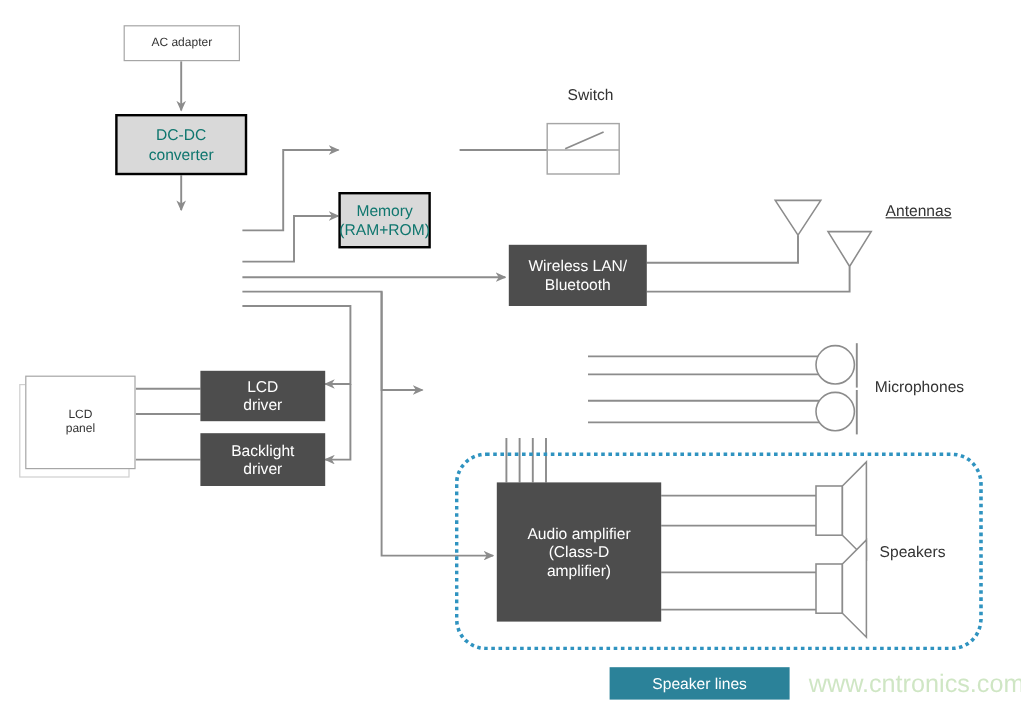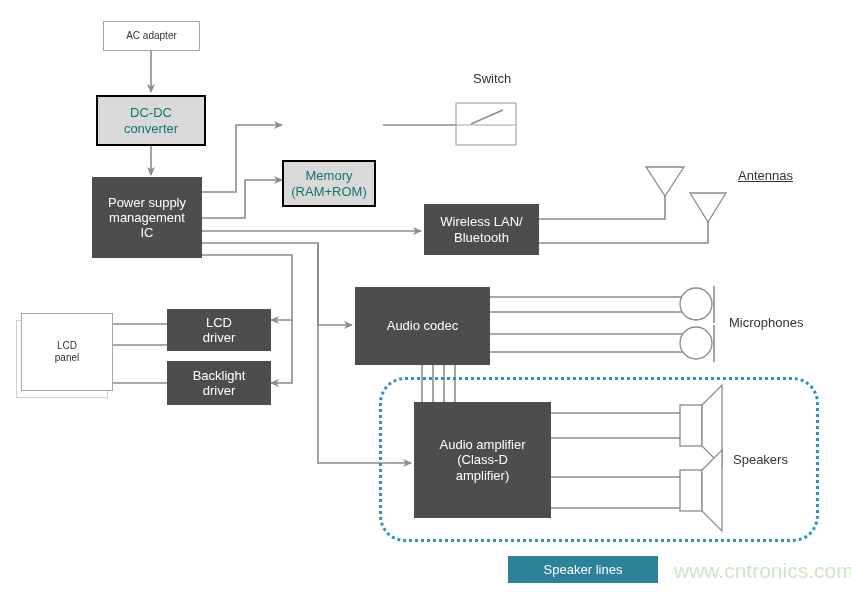--- a/index.html
+++ b/index.html
@@ -172,40 +172,32 @@
 
   <div class="blk blk-white" style="left:103px; top:21px; width:97px; height:30px;">
     <span>AC adapter</span>
   </div>
 
   <div class="blk blk-light" style="left:96px; top:95px; width:110px; height:51px;">
     <span>DC-DC
 converter</span>
   </div>
 
-  <div class="blk blk-dark" style="left:92px; top:177px; width:110px; height:81px;">
-    <span>Power supply
-management
-IC</span>
-  </div>
-
-
-  <div class="blk blk-light" style="left:282px; top:160px; width:94px; height:47px;">
+
+
+  <div class="blk blk-light" style="left:282px; top:160px; width:77px; height:47px;">
     <span>Memory
 (RAM+ROM)</span>
   </div>
 
   <div class="blk blk-dark" style="left:424px; top:204px; width:115px; height:51px;">
     <span>Wireless LAN/
 Bluetooth</span>
   </div>
 
-  <div class="blk blk-dark" style="left:355px; top:287px; width:135px; height:78px;">
-    <span>Audio codec</span>
-  </div>
 
   <div class="blk blk-dark" style="left:414px; top:402px; width:137px; height:116px;text-align:center;">
     <span>Audio amplifier
 (Class-D
 amplifier)</span>
   </div>
 
   <div class="shadow-box" style="left:16px; top:320px; width:92px; height:78px;"></div>
   <div class="blk blk-white" style="left:21px; top:313px; width:92px; height:78px;">
     <span>LCD

